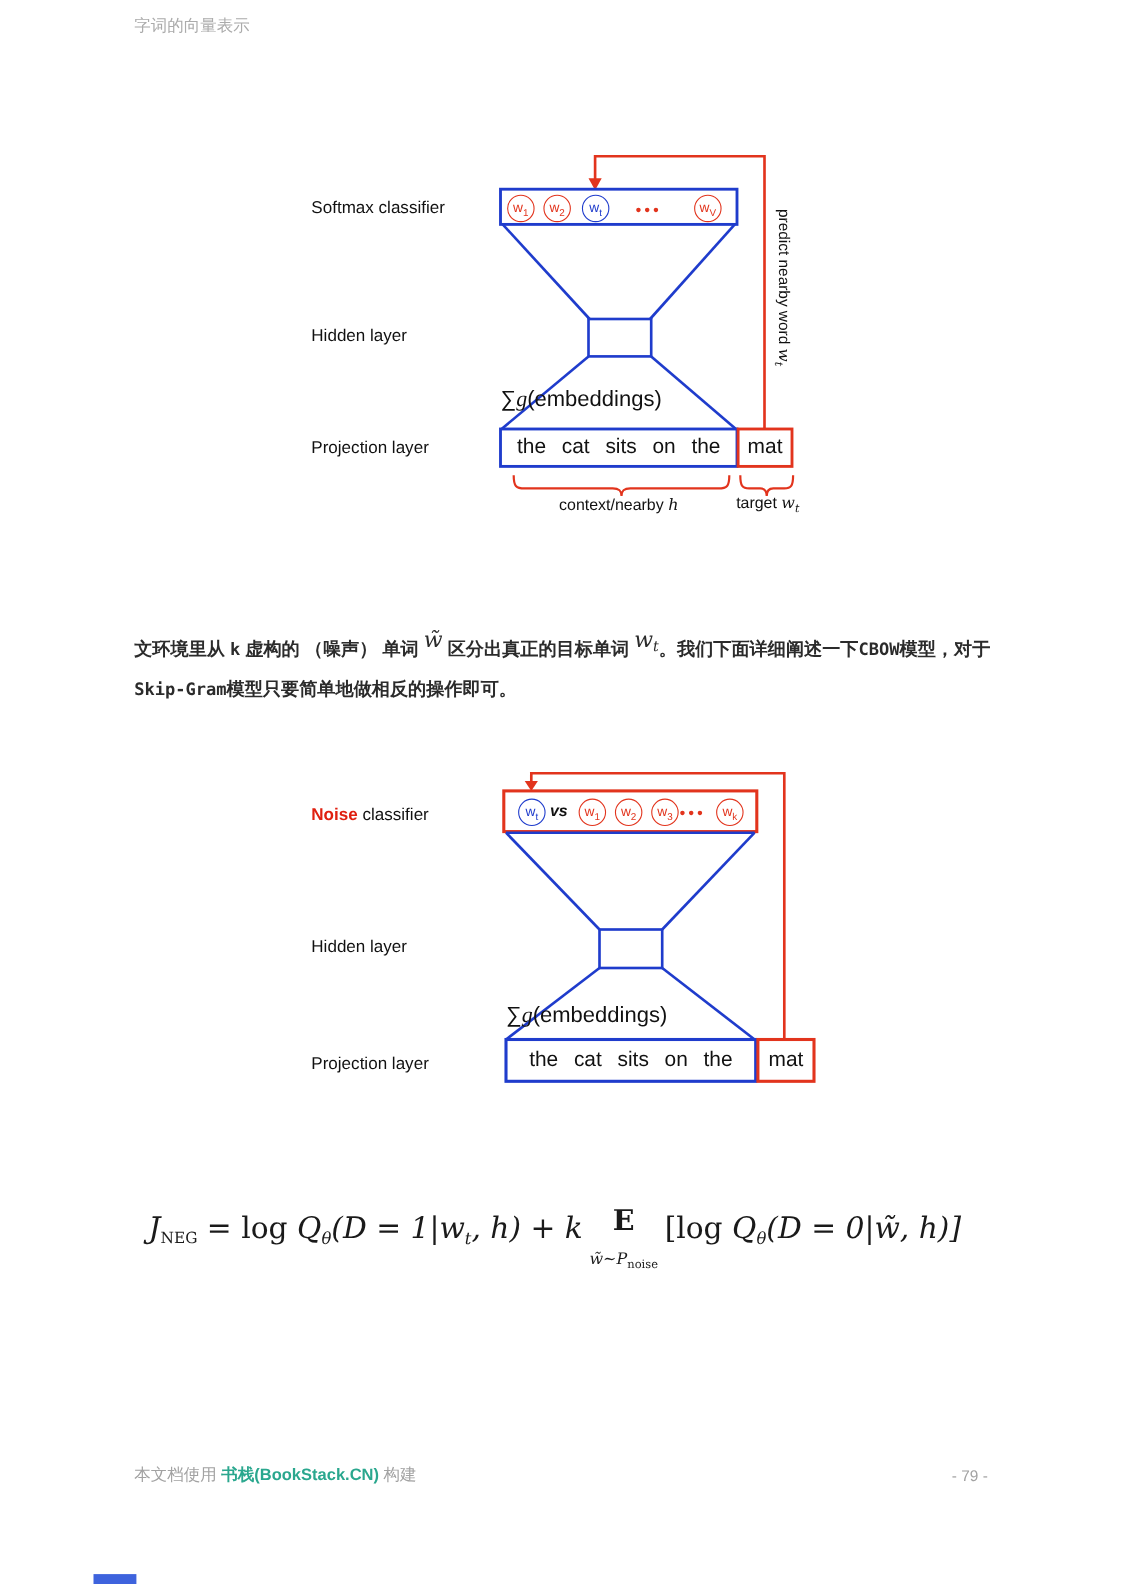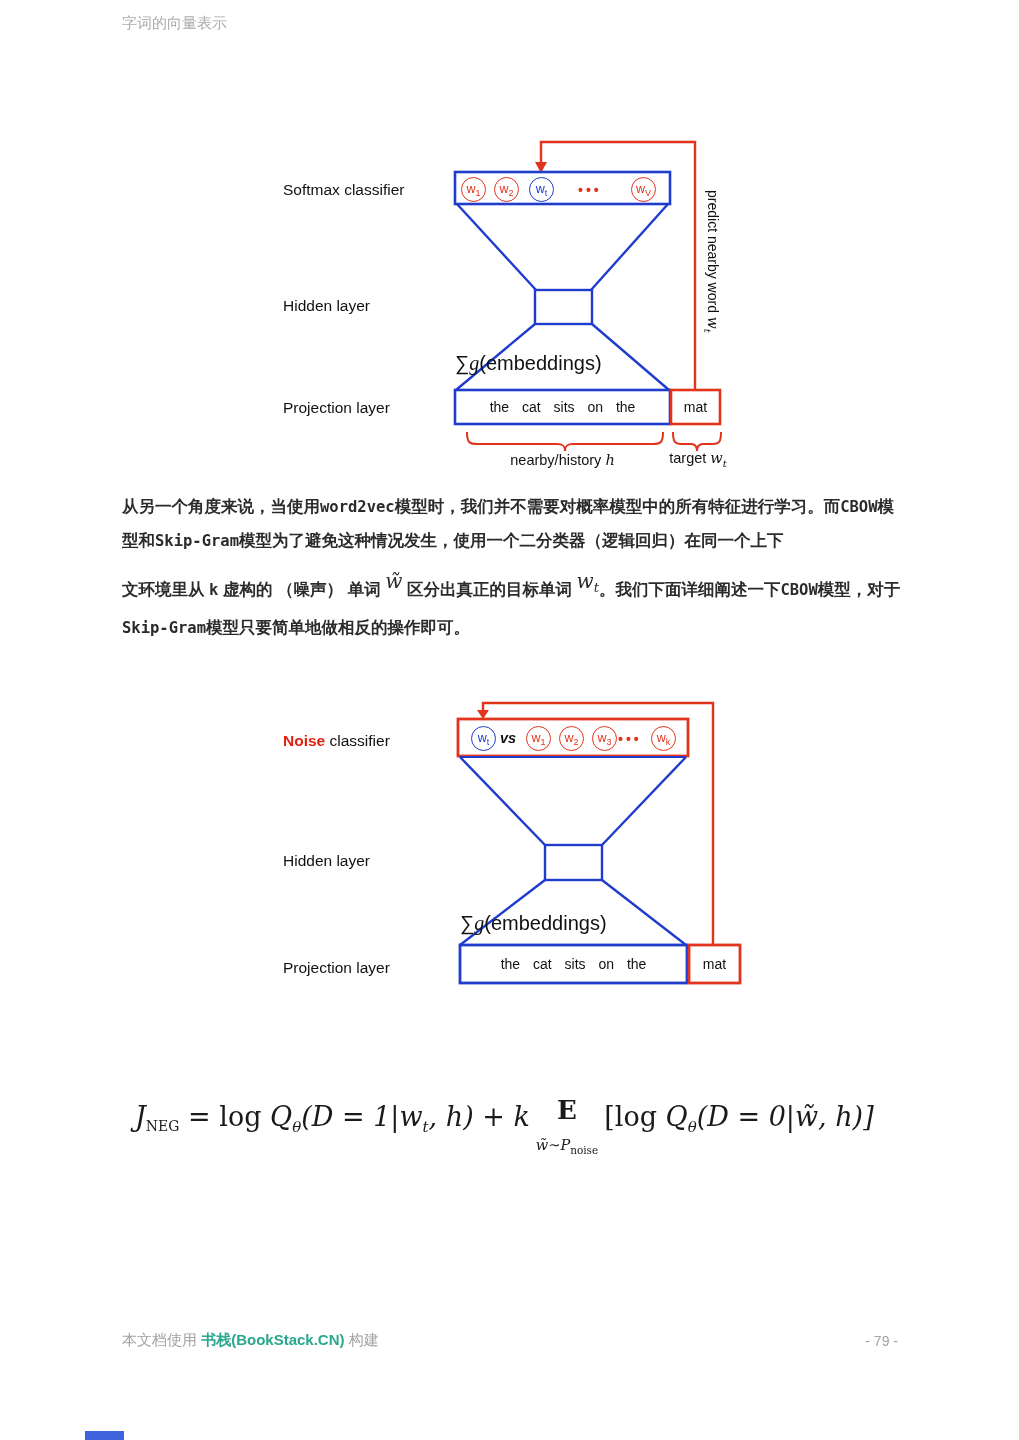--- a/index.html
+++ b/index.html
@@ -20,21 +20,21 @@
   .imath sub{font-size:13px;vertical-align:-4px;}
   
   .dlabel{font-size:15.5px;color:#111;}
   .node{position:absolute;width:23px;height:23px;border-radius:50%;display:flex;align-items:center;
         justify-content:center;font-size:12.5px;line-height:1;background:#fff;}
   .node sub{font-size:9px;margin-top:7px;}
   .node.red{border:1.7px solid #e2341d;color:#e2341d;}
   .node.blue{border:1.7px solid #1f3ccc;color:#1f3ccc;}
   .dots{position:absolute;color:#e2341d;font-weight:bold;font-size:14px;letter-spacing:3px;}
   .boxwords{position:absolute;display:flex;align-items:center;justify-content:center;
-            font-size:14px;color:#111;word-spacing:9px;white-space:nowrap;}
+            font-size:19px;color:#111;word-spacing:9px;white-space:nowrap;}
   .emb{position:absolute;text-align:left;font-size:20px;color:#111;}
   .emb .g{font-style:italic;font-family:"Liberation Serif","DejaVu Serif",serif;}
   .bracelabel{position:absolute;text-align:center;font-size:14.5px;color:#111;}
   .bracelabel .var{font-family:"DejaVu Serif","Liberation Serif",serif;font-style:italic;}
   .bracelabel sub{font-size:10px;}
   .sidelabel{position:absolute;font-size:14px;color:#111;transform:rotate(90deg);
              transform-origin:0 0;white-space:nowrap;}
   .sidelabel .var{font-family:"DejaVu Serif","Liberation Serif",serif;font-style:italic;}
   .sidelabel sub{font-size:10px;}
   .vs{position:absolute;font-style:italic;font-weight:bold;font-size:14.5px;color:#111;text-align:right;}
@@ -104,28 +104,25 @@
   <div class="dots" style="left:578px;top:182px;">•••</div>
   <div class="node red" style="left:631px;top:177px;">
       <span>w</span>
       <sub>V</sub>
     </div>
 
   <div class="emb" style="left:455px;top:352px;width:215px;"><span>∑</span><span class="g">g</span><span>(embeddings)</span></div>
   <div class="boxwords" style="left:457px;top:392px;width:211px;height:30px;">the cat sits on the</div>
   <div class="boxwords" style="left:673px;top:392px;width:45px;height:30px;">mat</div>
 
-  <div class="bracelabel" style="left:455px;top:452px;width:215px;"><span>nearby/history </span><span class="var">h</span></div>
+  <div class="bracelabel" style="left:455px;top:452px;width:215px;"><span>context/nearby </span><span class="var">h</span></div>
   <div class="bracelabel" style="left:653px;top:450px;width:90px;"><span>target </span><span class="var">w</span><sub class="var">t</sub></div>
 
   <div class="sidelabel" style="left:721px;top:190px;"><span>predict nearby word </span><span class="var">w</span><sub class="var">t</sub></div>
 
-  <div class="abs para" style="top:490px;">
-    <span>从另一个角度来说，当使用</span><span class="mono">word2vec</span><span>模型时，我们并不需要对概率模型中的所有特征进行学习。而</span><span class="mono">CBOW</span><span>模型和</span><span class="mono">Skip-Gram</span><span>模型为了避免这种情况发生，使用一个二分类器（逻辑回归）在同一个上下</span>
-  </div>
 
   <div class="abs para" style="top:563px;line-height:37px;">
     <span>文环境里从 </span><span class="mono" style="font-weight:bold;">k</span><span> 虚构的 （噪声） 单词 </span><span class="imath">w̃</span><span> 区分出真正的目标单词 </span><span class="imath"><span>w</span><sub>t</sub></span><span>。我们下面详细阐述一下</span><span class="mono">CBOW</span><span>模型，对于</span><span class="mono">Skip-Gram</span><span>模型只要简单地做相反的操作即可。</span>
   </div>
 
   <svg class="abs" style="left:270px;top:688px;" width="480" height="300" viewBox="0 0 480 300">
 
     <polyline points="213,24 213,15 443,15 443,257" fill="none" stroke="#e2341d" stroke-width="2.4"></polyline>
     <polygon points="207,22 219,22 213,31" fill="#e2341d"></polygon>
 

